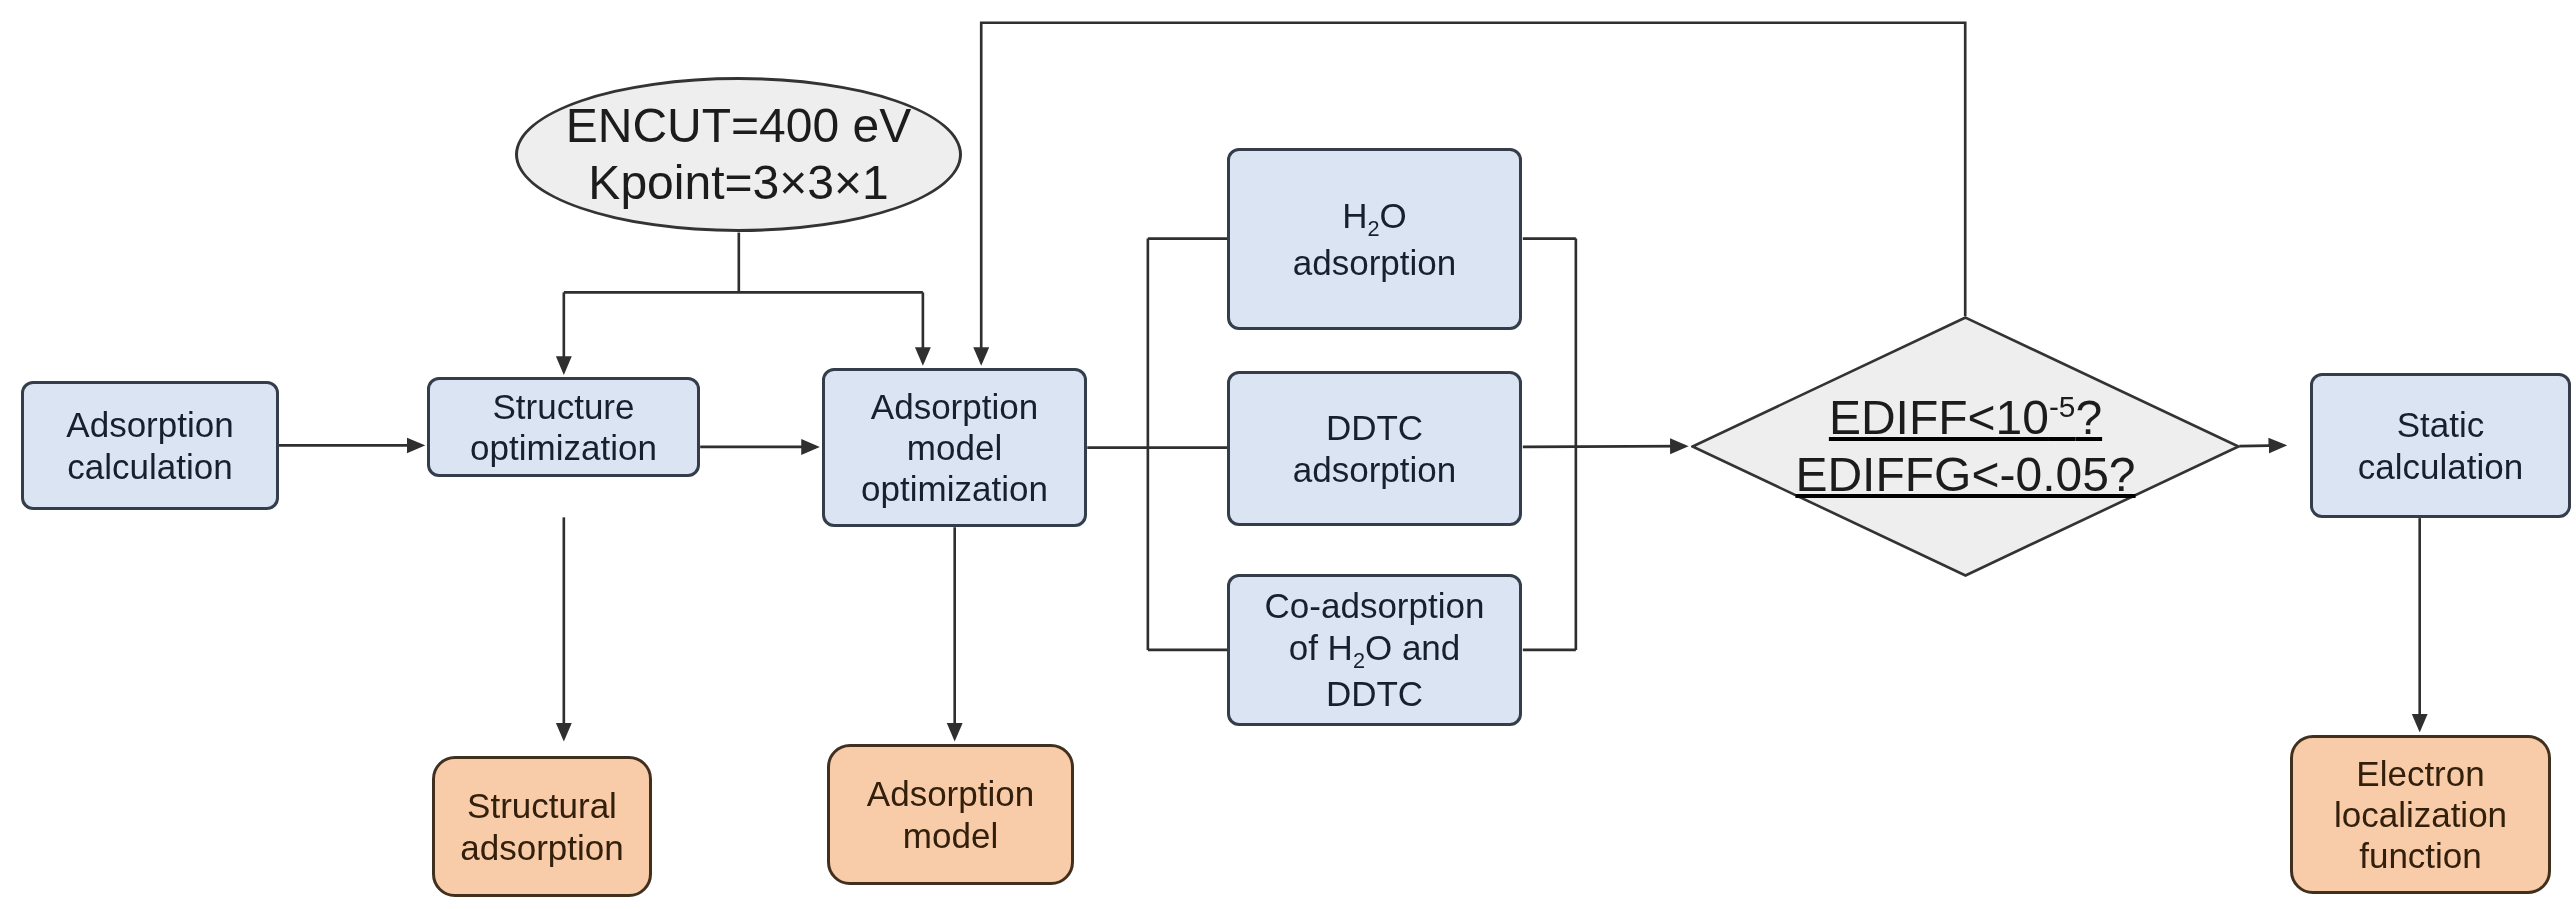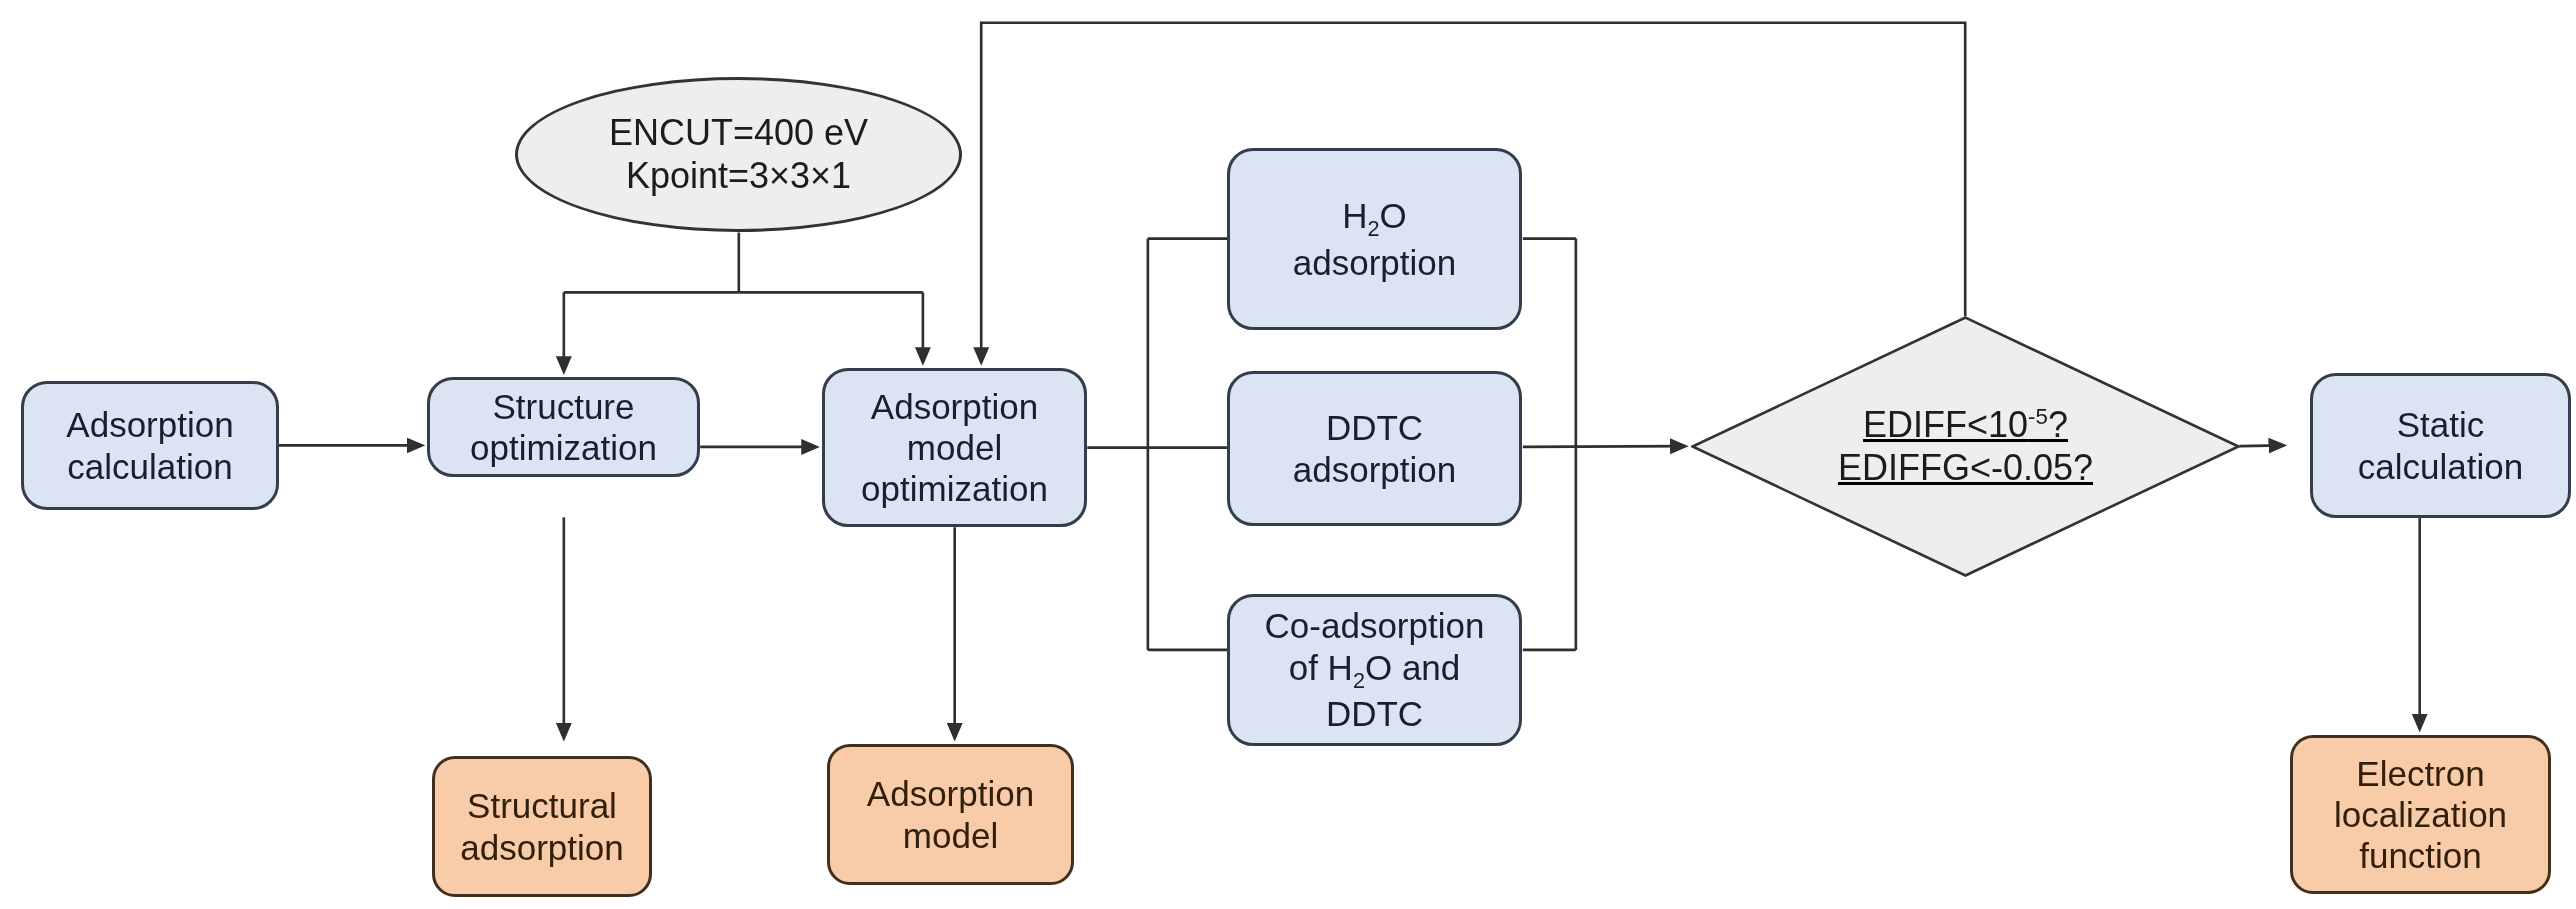--- a/index.html
+++ b/index.html
@@ -19,21 +19,21 @@
     position: absolute;
     display: flex;
     align-items: center;
     justify-content: center;
     text-align: center;
     box-sizing: border-box;
   }
   .process {
     background: var(--process-fill, #dbe4f3);
     border: 3px solid var(--process-border, #343e4b);
-    border-radius: 26px;
+    border-radius: 12px;
     color: var(--process-text, #17202e);
   }
   .output {
     background: var(--output-fill, #f8cba9);
     border: 3px solid var(--output-border, #42301f);
     border-radius: 23px;
     color: var(--output-text, #33200c);
   }
   .ellipse {
     background: var(--neutral-fill, #eeeeee);
@@ -42,21 +42,21 @@
     color: #1c1c1c;
   }
   .diamond { background: transparent; border: none; text-decoration: underline; }
   .diamond svg.shape { position: absolute; left: 0; top: 0; width: 100%; height: 100%; }
   .diamond .shape polygon {
     fill: var(--neutral-fill, #eeeeee);
     stroke: var(--neutral-border, #333333);
     stroke-width: 3.5;
   }
   .label { position: relative; font-size: 35px; line-height: 1.18; font-weight: 400; }
-  .ellipse .label, .diamond .label { font-size: 36px; color: #1c1c1c; }
+  .ellipse .label, .diamond .label { font-size: 48px; color: #1c1c1c; }
   sub { font-size: 0.62em; }
   sup { font-size: 0.62em; }
 </style>
 </head>
 <body>
 
 <div class="canvas">
 
   <svg class="connectors" viewBox="0 0 3400 1200" width="2576" height="909">
     <defs>
@@ -121,21 +121,21 @@
     </div>
   </div>
 
   <div class="node process" style="left:1227px; top:371px; width:295px; height:155px;">
     <div class="label">
       <div>DDTC</div>
       <div>adsorption</div>
     </div>
   </div>
 
-  <div class="node process" style="left:1227px; top:574px; width:295px; height:152px;margin-top:20px;">
+  <div class="node process" style="left:1227px; top:574px; width:295px; height:152px;">
     <div class="label">
       <div>Co-adsorption</div>
       <div><span>of H</span><sub>2</sub><span>O and</span></div>
       <div>DDTC</div>
     </div>
   </div>
 
   <div class="node diamond" style="left:1691px; top:316px; width:549px; height:261px;">
     <svg class="shape" viewBox="0 0 724 344">
       <polygon points="362,2 722,172 362,342 2,172"></polygon>

